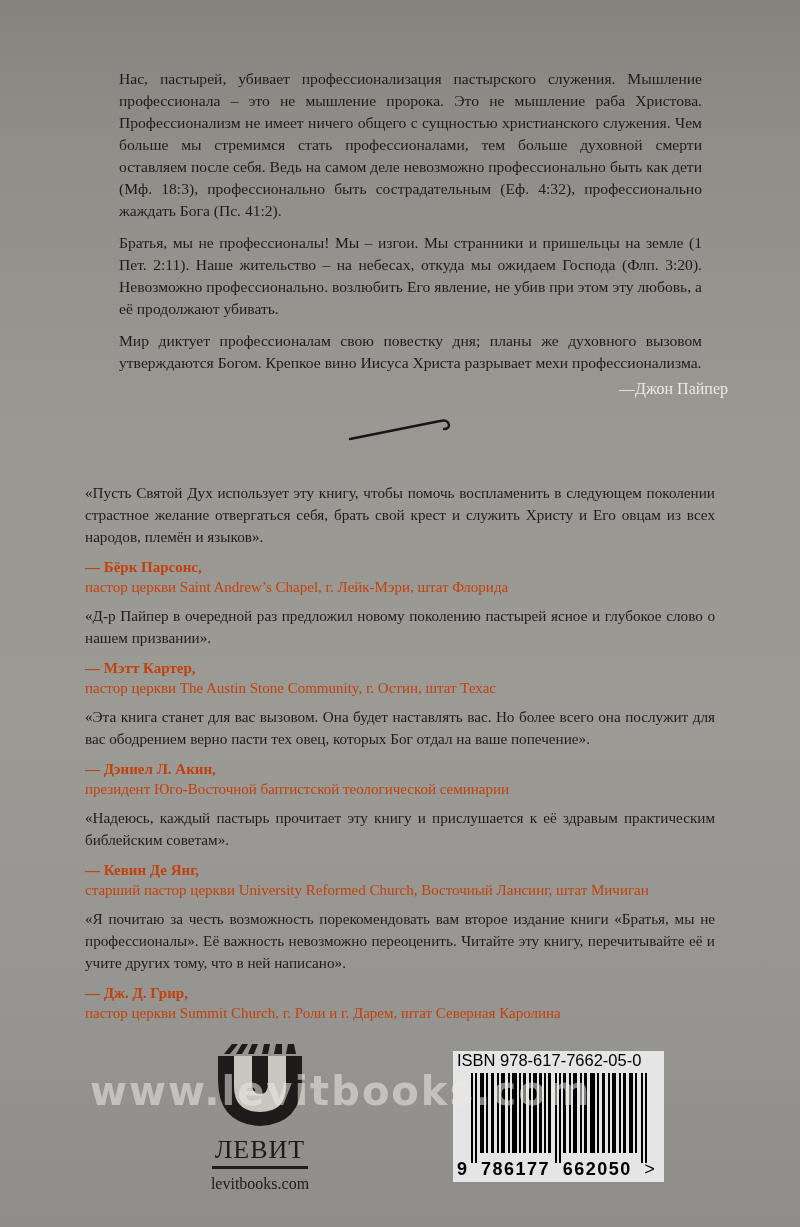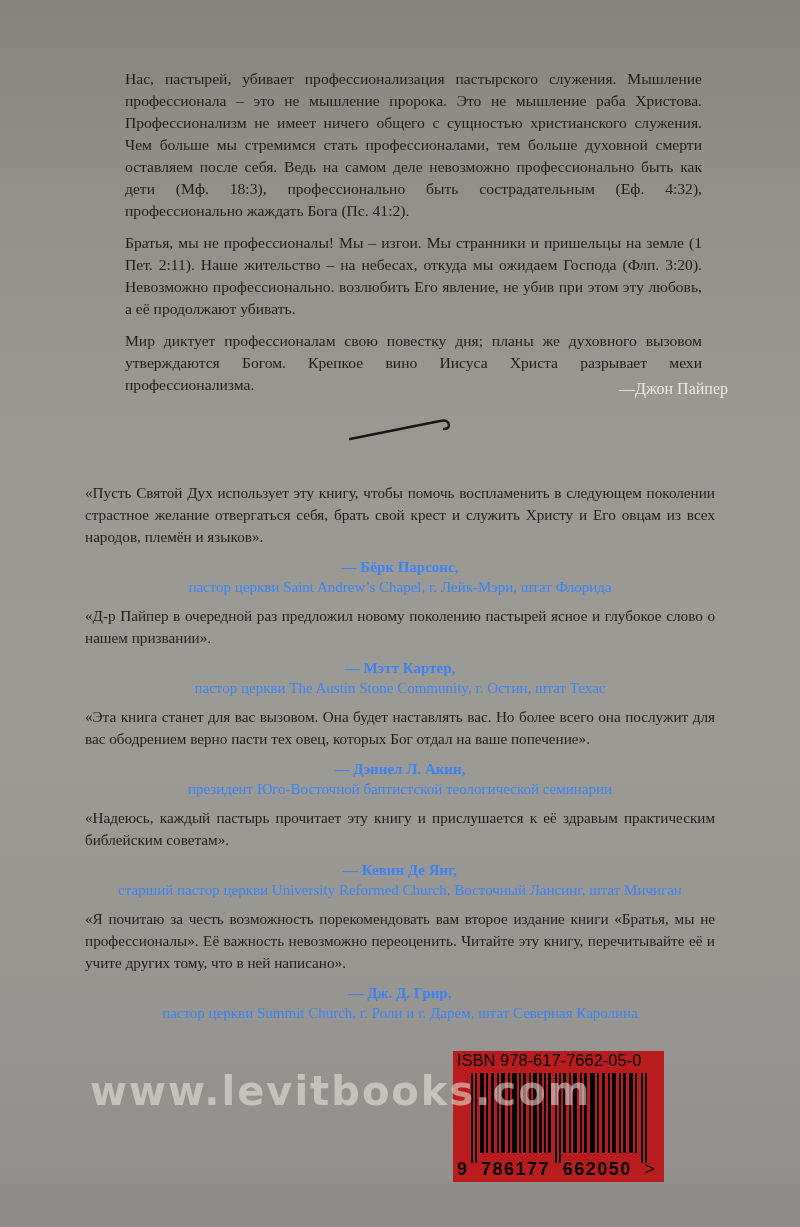--- a/index.html
+++ b/index.html
@@ -8,56 +8,56 @@
     background: linear-gradient(180deg, #86837e 0%, #918e89 12%, #9a9893 35%, #9c9a95 60%, #969490 85%, #8f8d89 100%);
     font-family: "Liberation Serif", "DejaVu Serif", serif;
     color: #1e1c1a;
     position: relative;
   }
   .page { position: absolute; inset: 0; }
   .intro {
     position: absolute; left: 117px; top: 68px; width: 585px;
     font-size: 15.6px; line-height: 22px; text-align: justify;
   }
-  .intro p { margin: 0 0 10px 8px; }
+  .intro p { margin: 0 0 10px 2px; }
   .signature {
     position: absolute; right: 72px; top: 380px;
     font-size: 16px; color: #ece9e2;
   }
   .staff {
     position: absolute; left: 348px; top: 415px; width: 110px; height: 30px;
   }
   .endorsements {
     position: absolute; left: 85px; top: 482px; width: 630px;
     font-size: 15.2px; line-height: 22px;
   }
   .endorsement { margin-bottom: 8px; }
   .quote { text-align: justify; margin: 0; }
-  .attr { text-align: center; color: #3b82f6; margin-top: 9px; }
+  .attr { text-align: left; color: #c2410c; margin-top: 9px; }
   .attr-name { font-weight: bold; font-size: 15px; line-height: 20px; }
   .attr-role { font-size: 15px; line-height: 20px; }
   .watermark {
     position: absolute; left: 90px; top: 1068px; width: 560px;
     font-family: "DejaVu Sans", sans-serif; font-weight: bold;
     font-size: 40px; color: rgba(235,233,228,0.55); letter-spacing: 2px;
     white-space: nowrap; z-index: 3; pointer-events: none;
   }
   .logo {
     position: absolute; left: 195px; top: 1040px; width: 130px; text-align: center;
   }
   .logo svg { display: block; margin: 0 auto; }
   .logo-name {
     font-family: "Liberation Serif", serif; font-size: 26px; letter-spacing: 1px;
     color: #1e1c1a; margin-top: 4px; line-height: 28px;
   }
   .logo-rule { width: 96px; height: 3px; background: #1e1c1a; margin: 2px auto 6px; }
   .logo-site { font-family: "Liberation Serif", serif; font-size: 16px; color: #1e1c1a; }
   .isbn-box {
     position: absolute; left: 453px; top: 1051px; width: 211px; height: 131px;
-    background: #b91c1c; z-index: 2;
+    background: #e5e5e5; z-index: 2;
   }
   .isbn-text {
     position: absolute; left: 4px; top: 0px; font-family: "Liberation Sans", sans-serif;
     font-size: 16.5px; color: #000; white-space: nowrap;
   }
   .barcode { position: absolute; left: 18px; top: 22px; width: 178px; height: 90px; }
   .bc-digits {
     position: absolute; left: 4px; top: 108px; font-family: Liberation Sans, sans-serif;
     font-weight: bold; font-size: 18px; color: #000; white-space: nowrap; letter-spacing: 1.5px;
   }
@@ -110,20 +110,42 @@
     </div>
     <div class="endorsement">
       <p class="quote">«Я почитаю за честь возможность порекомендовать вам второе издание книги «Братья, мы не профессионалы». Её важность невозможно переоценить. Читайте эту книгу, перечитывайте её и учите других тому, что в ней написано».</p>
       <div class="attr">
         <div class="attr-name">— Дж. Д. Грир,</div>
         <div class="attr-role">пастор церкви Summit Church, г. Роли и г. Дарем, штат Северная Каролина</div>
       </div>
     </div>
   </div>
 
+  <div class="logo">
+    <svg width="96" height="92" viewBox="0 0 96 92">
+
+      <g fill="#1e1c1a">
+        <polygon points="12,14 20,4 26,4 18,14"></polygon>
+        <polygon points="24,14 30,4 36,4 30,14"></polygon>
+        <polygon points="36,14 40,4 46,4 42,14"></polygon>
+        <polygon points="50,14 52,4 58,4 56,14"></polygon>
+        <polygon points="62,14 64,4 70,4 70,14"></polygon>
+        <polygon points="74,14 76,4 82,4 84,14"></polygon>
+      </g>
+
+      <path d="M6 16 L90 16 L90 40 Q90 84 48 86 Q6 84 6 40 Z" fill="#1e1c1a"></path>
+
+      <path d="M22 16 L40 16 L40 44 Q40 54 48 54 Q56 54 56 44 L56 16 L74 16 L74 46 Q74 72 48 72 Q22 72 22 46 Z" fill="#c9c6bf"></path>
+
+      <rect x="44" y="16" width="8" height="30" rx="4" fill="#1e1c1a"></rect>
+    </svg>
+    <div class="logo-name">ЛЕВИТ</div>
+    <div class="logo-rule"></div>
+    <div class="logo-site">levitbooks.com</div>
+  </div>
 
   <div class="watermark">www.levitbooks.com</div>
 
   <div class="isbn-box">
     <div class="isbn-text">ISBN 978-617-7662-05-0</div>
     <svg class="barcode" viewBox="0 0 178 90" preserveAspectRatio="none">
       <g fill="#000">
         <rect x="0" y="0" width="2" height="90"></rect>
           <rect x="4" y="0" width="2" height="90"></rect>
         <rect x="9" y="0" width="4" height="80"></rect>

